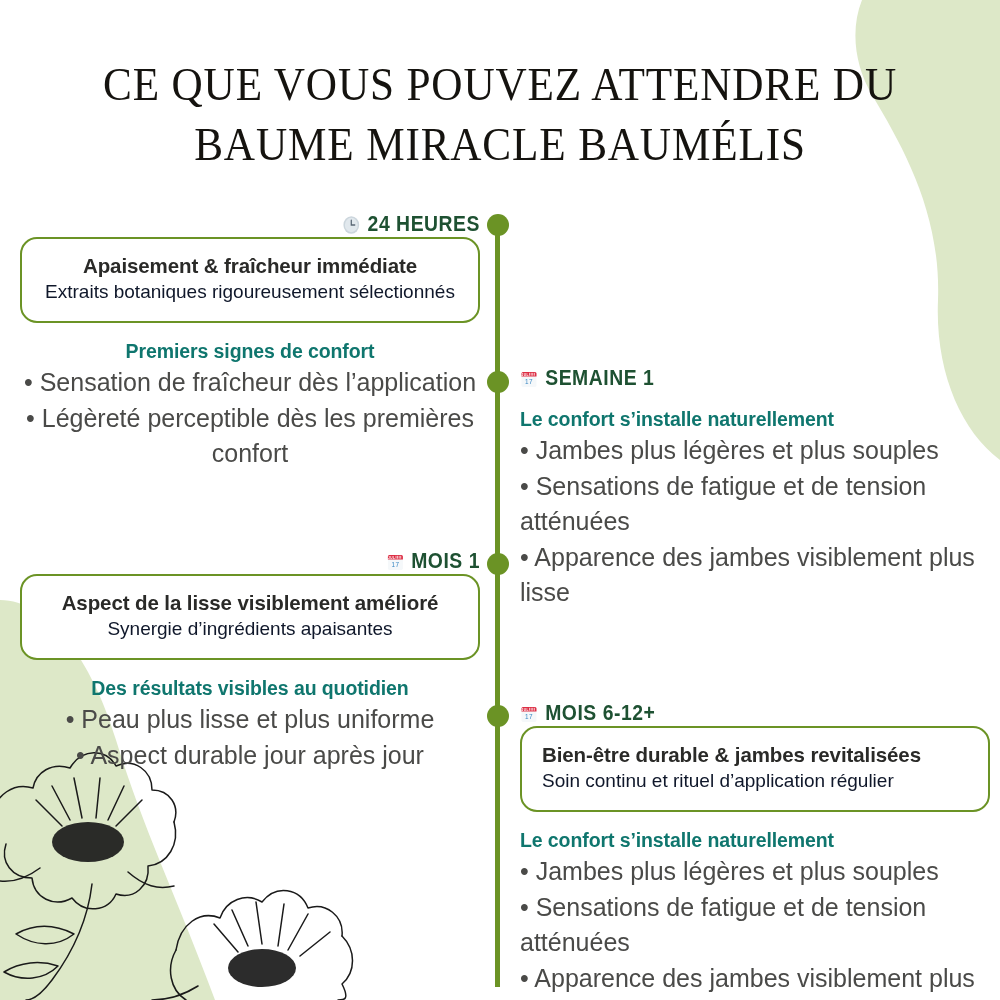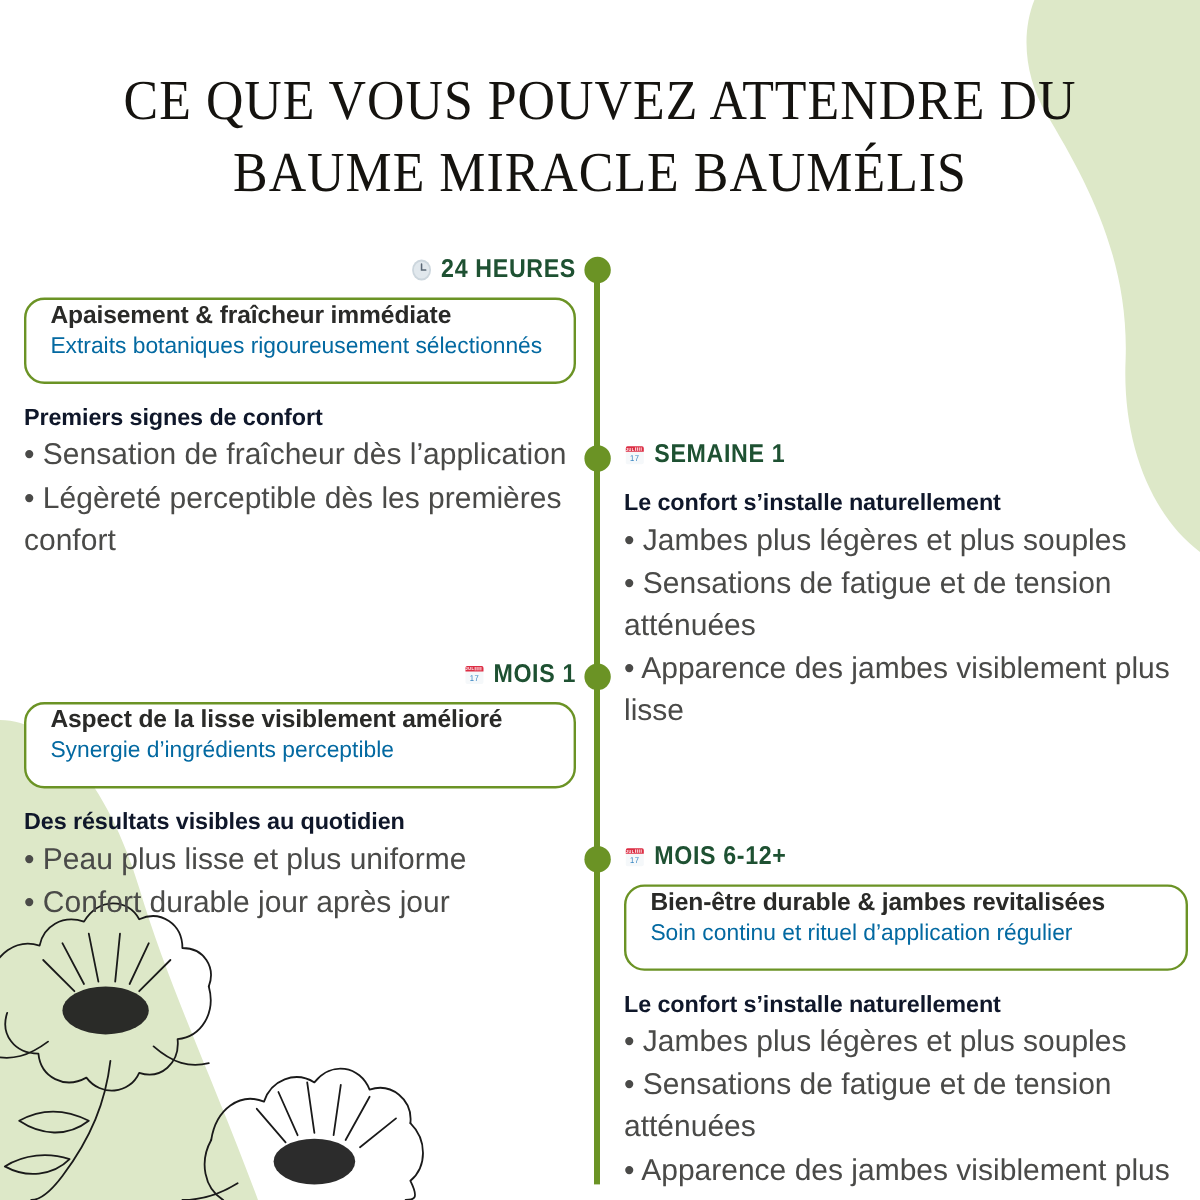--- a/index.html
+++ b/index.html
@@ -45,59 +45,58 @@
     position:absolute;
     width:22px; height:22px;
     border-radius:50%;
     background:#6b9325;
     left:486.5px;
     z-index:2;
   }
 
   
   .row { position:absolute; z-index:2; }
-  .row.left  { left:20px;  width:460px; text-align:left; }
+  .row.left  { left:20px;  width:460px; text-align:center; }
   .row.right { left:520px; width:470px; text-align:left;  }
 
   .stage-label {
     display:flex; align-items:center; gap:8px;
     font-size:21.5px; font-weight:700;
     font-family:"Liberation Sans Narrow","Liberation Sans",sans-serif;
     letter-spacing:0.6px;
     color:#1e5132;
     transform:scaleX(0.9);
     white-space:nowrap;
   }
   .row.left  .stage-label { justify-content:flex-end; transform-origin:right center; }
   .row.right .stage-label { justify-content:flex-start; transform-origin:left center; }
 
   .emoji-ico { width:20px; height:20px; flex:0 0 20px; display:block; }
 
   .card {
-    margin-top:11px;
     border:2.2px solid #6b9325;
     border-radius:17px;
-    padding:0 20px 16px 20px;
+    padding:14px 20px 16px 20px;
     background:#ffffff;
   }
   .card-title {
     font-size:20.5px; font-weight:700;
     color:#2a2a28; line-height:1.24;
     letter-spacing:-0.1px;
   }
   .card-sub {
     font-size:19px; font-weight:400;
-    color:#0369a1; line-height:1.3;
+    color:#0f172a; line-height:1.3;
     margin-top:2px;
   }
 
   .detail { margin-top:15px; }
   .detail-title {
     font-size:19.5px; font-weight:700;
-    color:#0f172a; line-height:1.4;
+    color:#0f766e; line-height:1.4;
     letter-spacing:-0.1px;
   }
   .detail-list { list-style:none; }
   .detail-list li {
     font-size:25px; font-weight:400;
     color:#4a4a48; line-height:1.42;
   }
 
   .card.align-left .card-title,
   .card.align-left .card-sub { text-align:left; }
@@ -206,27 +205,27 @@
           <rect x="14.3" y="4.6" width="1.2" height="3.4"></rect>
       <rect x="16.4" y="4.6" width="1.2" height="3.4"></rect>
           <rect x="18.5" y="4.6" width="1.2" height="3.4"></rect>
     </g>
     <text x="12" y="18.4" font-family="Liberation Sans, sans-serif" font-size="8.5" font-weight="400" fill="#3b88c3" text-anchor="middle">17</text>
   </svg>
       <span>MOIS 1</span>
     </div>
     <div class="card ">
       <div class="card-title">Aspect de la lisse visiblement amélioré</div>
-      <div class="card-sub">Synergie d’ingrédients perceptible</div>
+      <div class="card-sub">Synergie d’ingrédients apaisantes</div>
     </div>
     <div class="detail">
       <div class="detail-title">Des résultats visibles au quotidien</div>
       <ul class="detail-list">
         <li>• Peau plus lisse et plus uniforme</li>
-        <li>• Confort durable jour après jour</li>
+        <li>• Aspect durable jour après jour</li>
       </ul>
     </div>
   </div>
 <div class="row right" style="top:701px">
     <div class="stage-label">
       <svg class="emoji-ico" viewBox="0 0 24 24">
     <rect x="2" y="3.5" width="20" height="18" rx="2" fill="#f5f8fa"></rect>
     <path d="M2 5.5a2 2 0 0 1 2-2h16a2 2 0 0 1 2 2V9H2z" fill="#dd2e44"></path>
     <text x="7" y="8" font-family="Liberation Sans, sans-serif" font-size="4.3" font-weight="700" fill="#ffffff" text-anchor="middle">JUL</text>
     <g fill="#ffffff" opacity="0.8">

